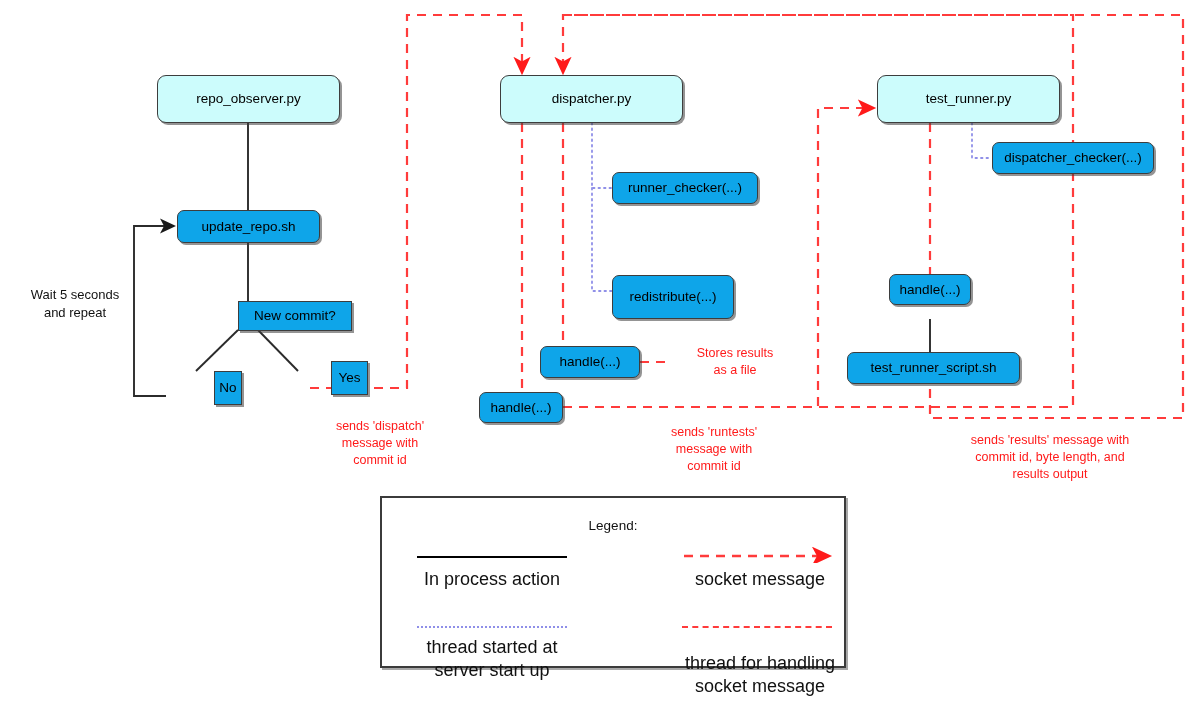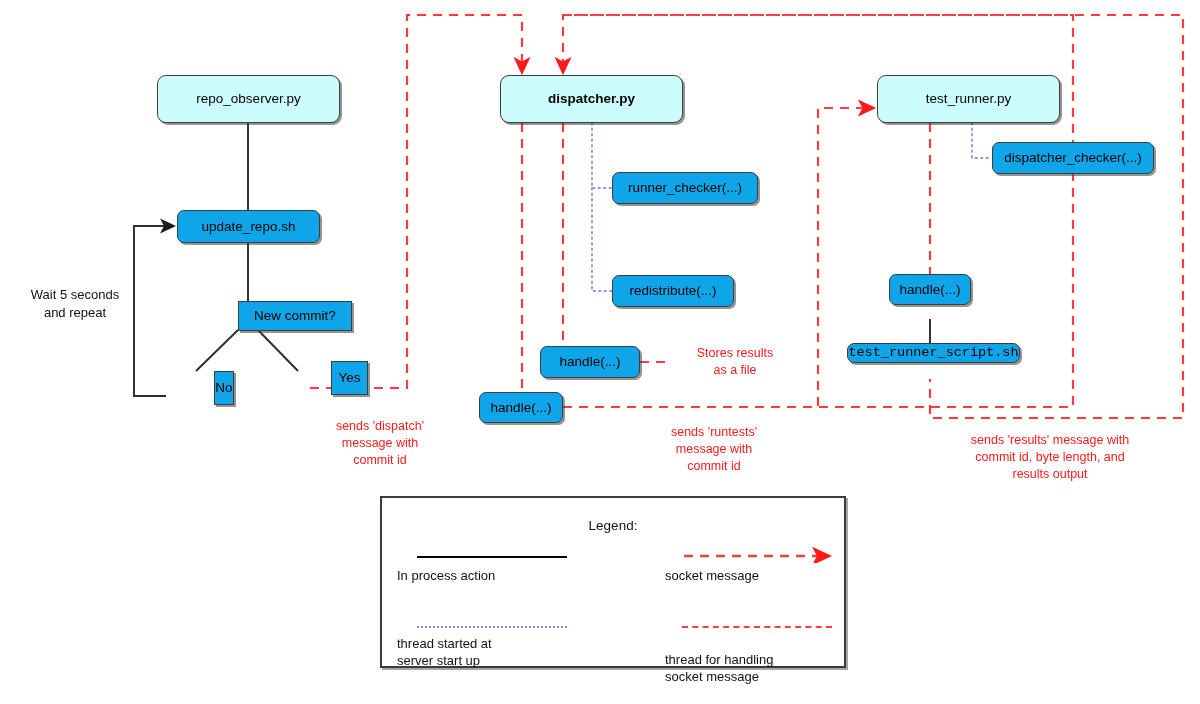--- a/index.html
+++ b/index.html
@@ -14,21 +14,21 @@
   .task{background:#0ea5e9;border-radius:7px;box-shadow:2px 2px 0 rgba(60,60,60,.55);}
   .sharp{border-radius:0;margin-left:48px;}
 
   .lbl{position:absolute;font-size:13px;color:#111;text-align:center;line-height:1.35;z-index:6;}
   .red-lbl{position:absolute;font-size:12.5px;color:#ff1a1a;text-align:center;line-height:1.35;z-index:6;}
 
   #legend{position:absolute;left:380px;top:496px;width:466px;height:172px;
           border:2px solid #3b3b3b;background:#fff;box-sizing:border-box;z-index:4;
           box-shadow:2px 2px 0 rgba(60,60,60,.45);}
   #legend .title{position:absolute;left:0;right:0;top:20px;text-align:center;font-size:13.5px;color:#111;}
-  .lg-cap{position:absolute;font-size:13px;color:#111;text-align:left;line-height:1.3;width:190px;}
+  .lg-cap{position:absolute;font-size:18px;color:#111;text-align:center;line-height:1.3;width:190px;}
   .lg-line{position:absolute;height:0;}
   .lg-solid{border-top:2.2px solid #000;width:150px;}
   .lg-dotted{border-top:2px dotted #8f8fe8;width:150px;}
   .lg-dashed{border-top:2.4px dashed #ff3b3b;width:150px;}
 </style>
 </head>
 <body>
 
 <div id="stage">
 
@@ -77,37 +77,37 @@
   </div>
 
   <div class="node task" style="left:177px;top:210px;width:143px;height:33px;">
     <span>update_repo.sh</span>
   </div>
 
   <div class="node task sharp" style="left:190px;top:301px;width:114px;height:30px;">
     <span>New commit?</span>
   </div>
 
-  <div class="node task sharp" style="left:166px;top:371px;width:20px;height:34px;">
+  <div class="node task sharp" style="left:166px;top:371px;width:28px;height:34px;">
     <span>No</span>
   </div>
 
   <div class="node task sharp" style="left:283px;top:361px;width:37px;height:34px;">
     <span>Yes</span>
   </div>
 
-  <div class="node proc" style="left:500px;top:75px;width:183px;height:48px;font-weight:bold;">
+  <div class="node proc" style="left:500px;top:75px;width:183px;height:48px;">
     <span>dispatcher.py</span>
   </div>
 
   <div class="node task" style="left:612px;top:172px;width:146px;height:32px;">
     <span>runner_checker(...)</span>
   </div>
 
-  <div class="node task" style="left:612px;top:275px;width:122px;height:32px;">
+  <div class="node task" style="left:612px;top:275px;width:122px;height:44px;">
     <span>redistribute(...)</span>
   </div>
 
   <div class="node task" style="left:540px;top:346px;width:100px;height:32px;">
     <span>handle(...)</span>
   </div>
 
   <div class="node task" style="left:479px;top:392px;width:84px;height:31px;">
     <span>handle(...)</span>
   </div>
@@ -117,21 +117,21 @@
   </div>
 
   <div class="node task" style="left:992px;top:142px;width:162px;height:32px;">
     <span>dispatcher_checker(...)</span>
   </div>
 
   <div class="node task" style="left:889px;top:274px;width:82px;height:31px;">
     <span>handle(...)</span>
   </div>
 
-  <div class="node task" style="left:847px;top:343px;width:173px;height:20px;font-family:Liberation Mono, monospace;">
+  <div class="node task" style="left:847px;top:352px;width:173px;height:32px;">
     <span>test_runner_script.sh</span>
   </div>
 
   <div class="lbl" style="left:10px;top:286px;width:130px;white-space:pre-line;">Wait 5 seconds
 and repeat</div>
 
   <div class="red-lbl" style="left:320px;top:418px;width:120px;white-space:pre-line;">sends 'dispatch'
 message with
 commit id</div>
 

